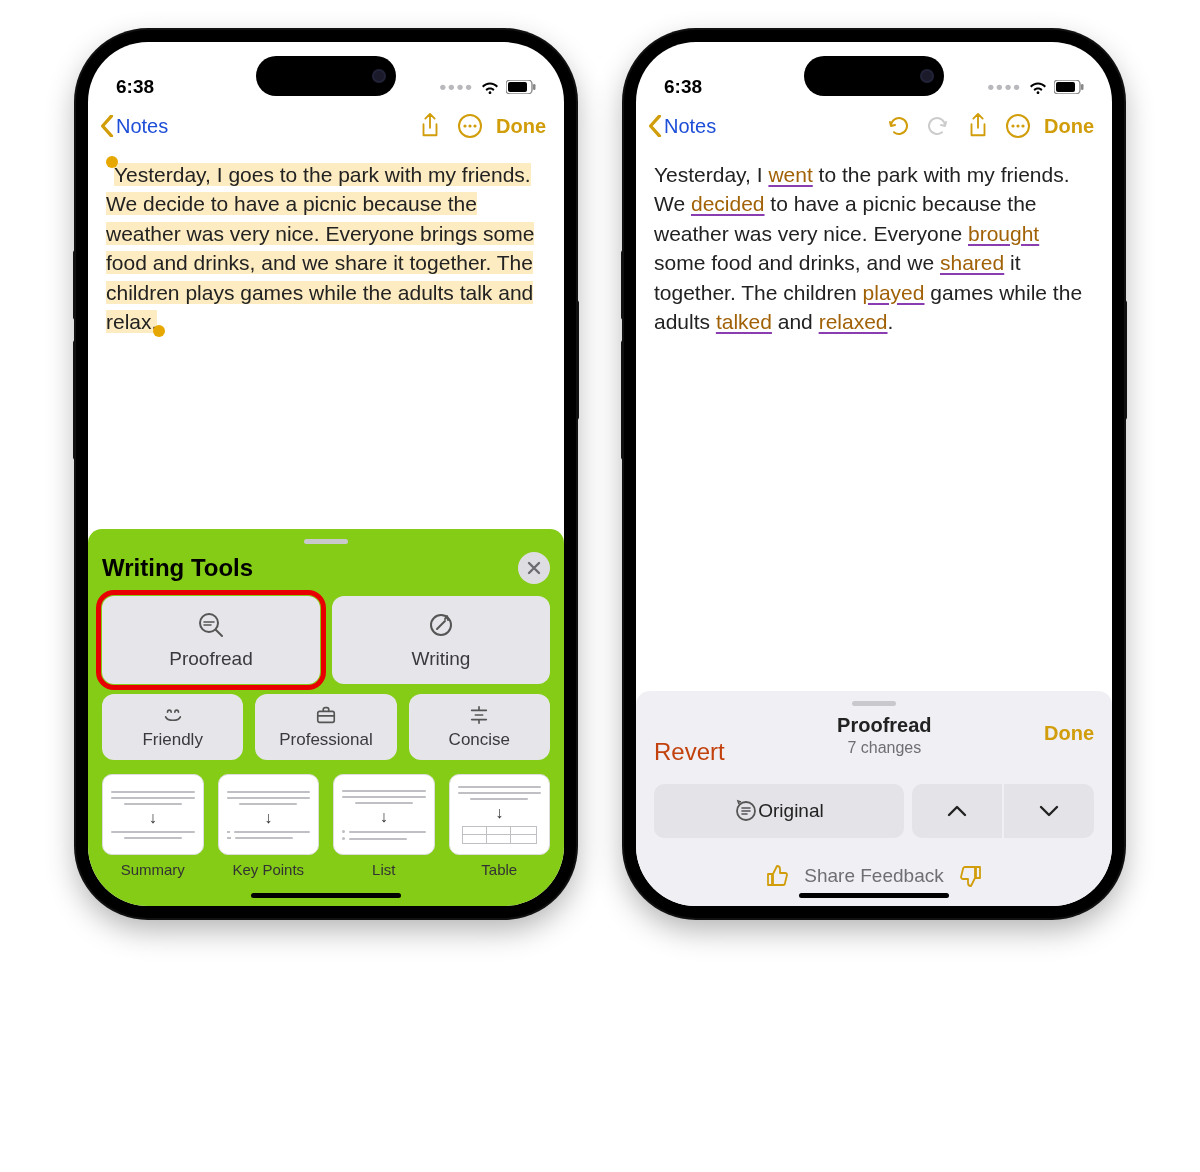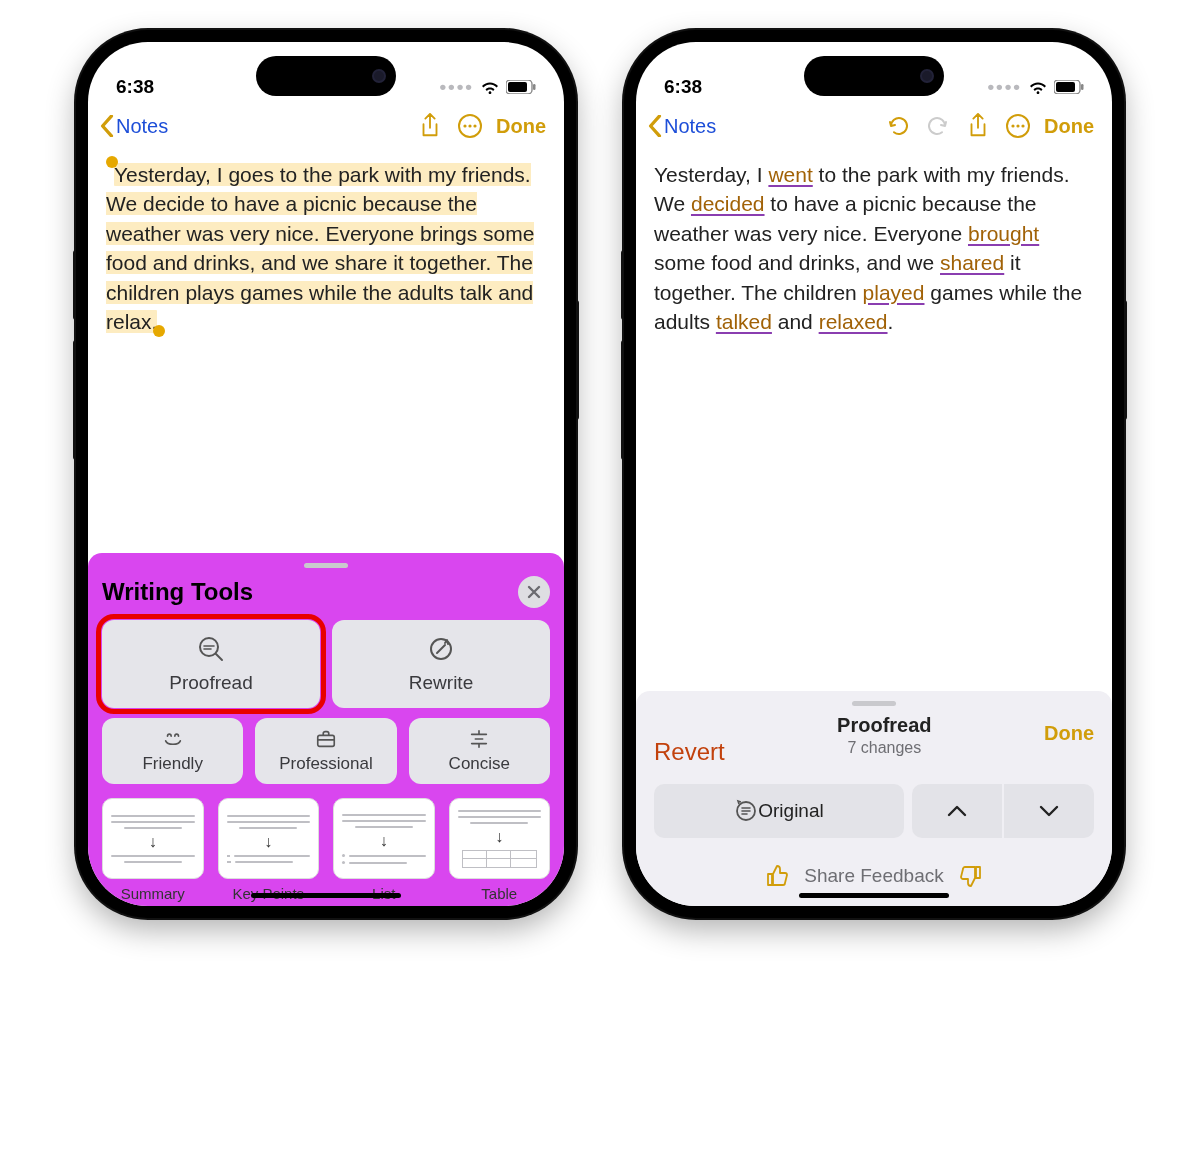--- a/index.html
+++ b/index.html
@@ -87,24 +87,24 @@
     display:inline-block; width:12px; height:12px; background:#e6a800; border-radius:50%;
     vertical-align: top; position:relative;
   }
   .sel-start { margin-right:-4px; transform:translateY(-4px);}
   .sel-end { margin-left:-4px; transform:translateY(18px);}
 
   .ul { text-decoration: underline; text-decoration-color:#8a3db0; text-decoration-thickness:2px; text-underline-offset:3px; color:#a16207; }
 
   
   .sheet {
-    background:#d946ef;
+    background:#84cc16;
     border-top-left-radius:14px;
     border-top-right-radius:14px;
-    padding: 10px 14px 4px;
+    padding: 10px 14px 28px;
   }
   .grabber { width:44px; height:5px; background:#c9c9cd; border-radius:3px; margin:0 auto 8px; }
   .sheet-header { display:flex; align-items:center; justify-content:space-between; margin-bottom:12px;}
   .sheet-title { font-size:24px; font-weight:700; }
   .close-btn {
     width:32px; height:32px; border-radius:50%; background:#dedee2;
     display:flex; align-items:center; justify-content:center; color:#6b6b70; font-weight:700;
   }
   .row { display:flex; gap:12px; margin-bottom:10px;}
   .tool-btn {
@@ -233,21 +233,21 @@
               <path d="M8 12h10M8 15h7" stroke="#555" stroke-width="1.6" stroke-linecap="round"></path>
             </svg>
           <span>Proofread</span>
         </div>
         <div class="tool-btn">
           <svg width="30" height="30" viewBox="0 0 30 30">
               <circle cx="15" cy="15" r="10" stroke="#555" stroke-width="2" fill="none"></circle>
               <path d="M19 9l2-3 1 4" stroke="#555" stroke-width="2" fill="none" stroke-linecap="round" stroke-linejoin="round"></path>
               <path d="M11 19l8-8" stroke="#555" stroke-width="2" stroke-linecap="round"></path>
             </svg>
-          <span>Rewrite</span>
+          <span>Writing</span>
         </div>
       </div>
       <div class="row">
         <div class="tool-btn small">
           <svg width="22" height="22" viewBox="0 0 24 24">
               <path d="M4 14c2 5 14 5 16 0M6 9c0-3 4-3 4 0M14 9c0-3 4-3 4 0" stroke="#555" stroke-width="1.8" fill="none" stroke-linecap="round"></path>
             </svg>
           <span>Friendly</span>
         </div>
         <div class="tool-btn small">

